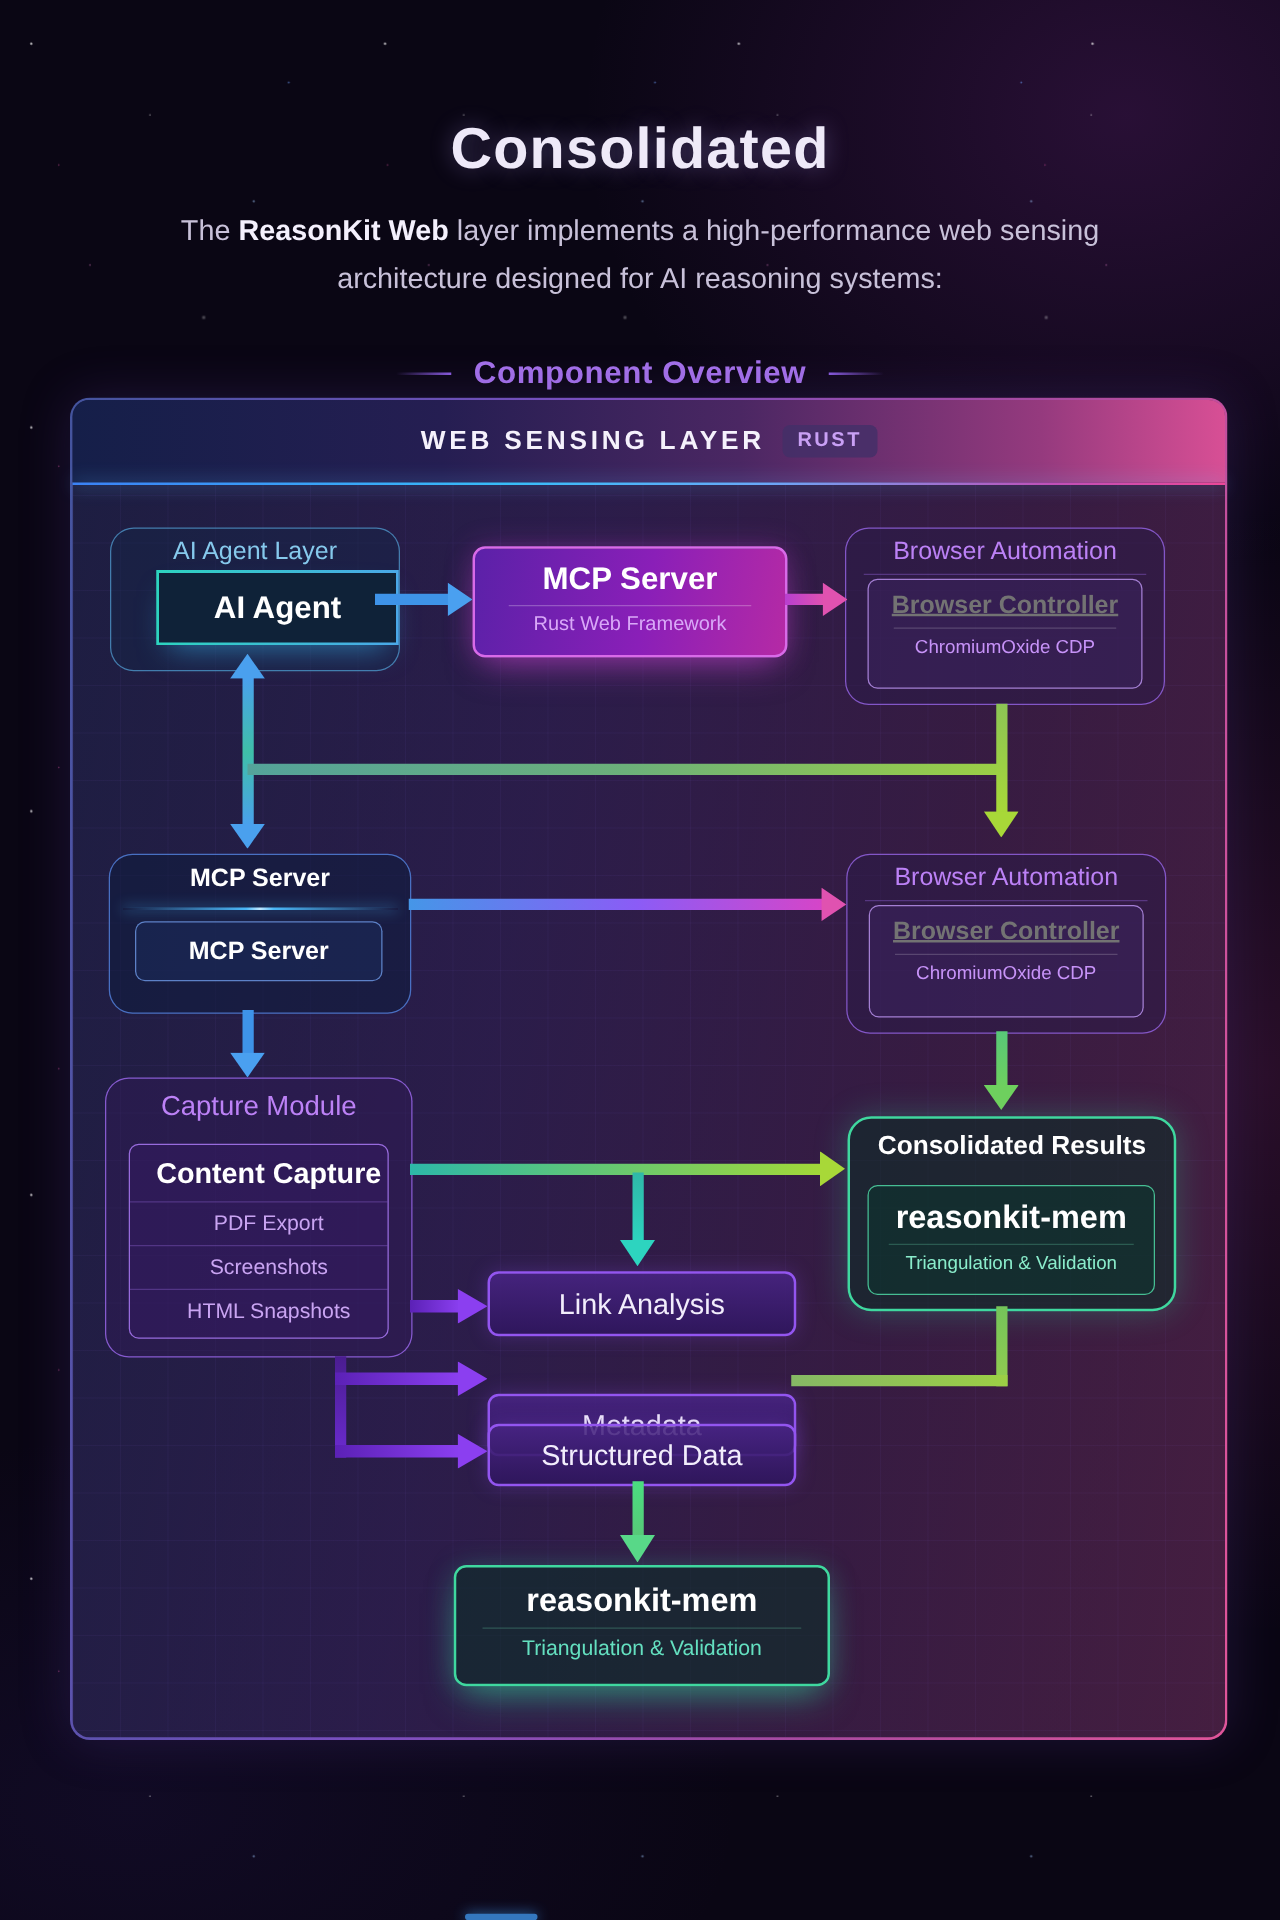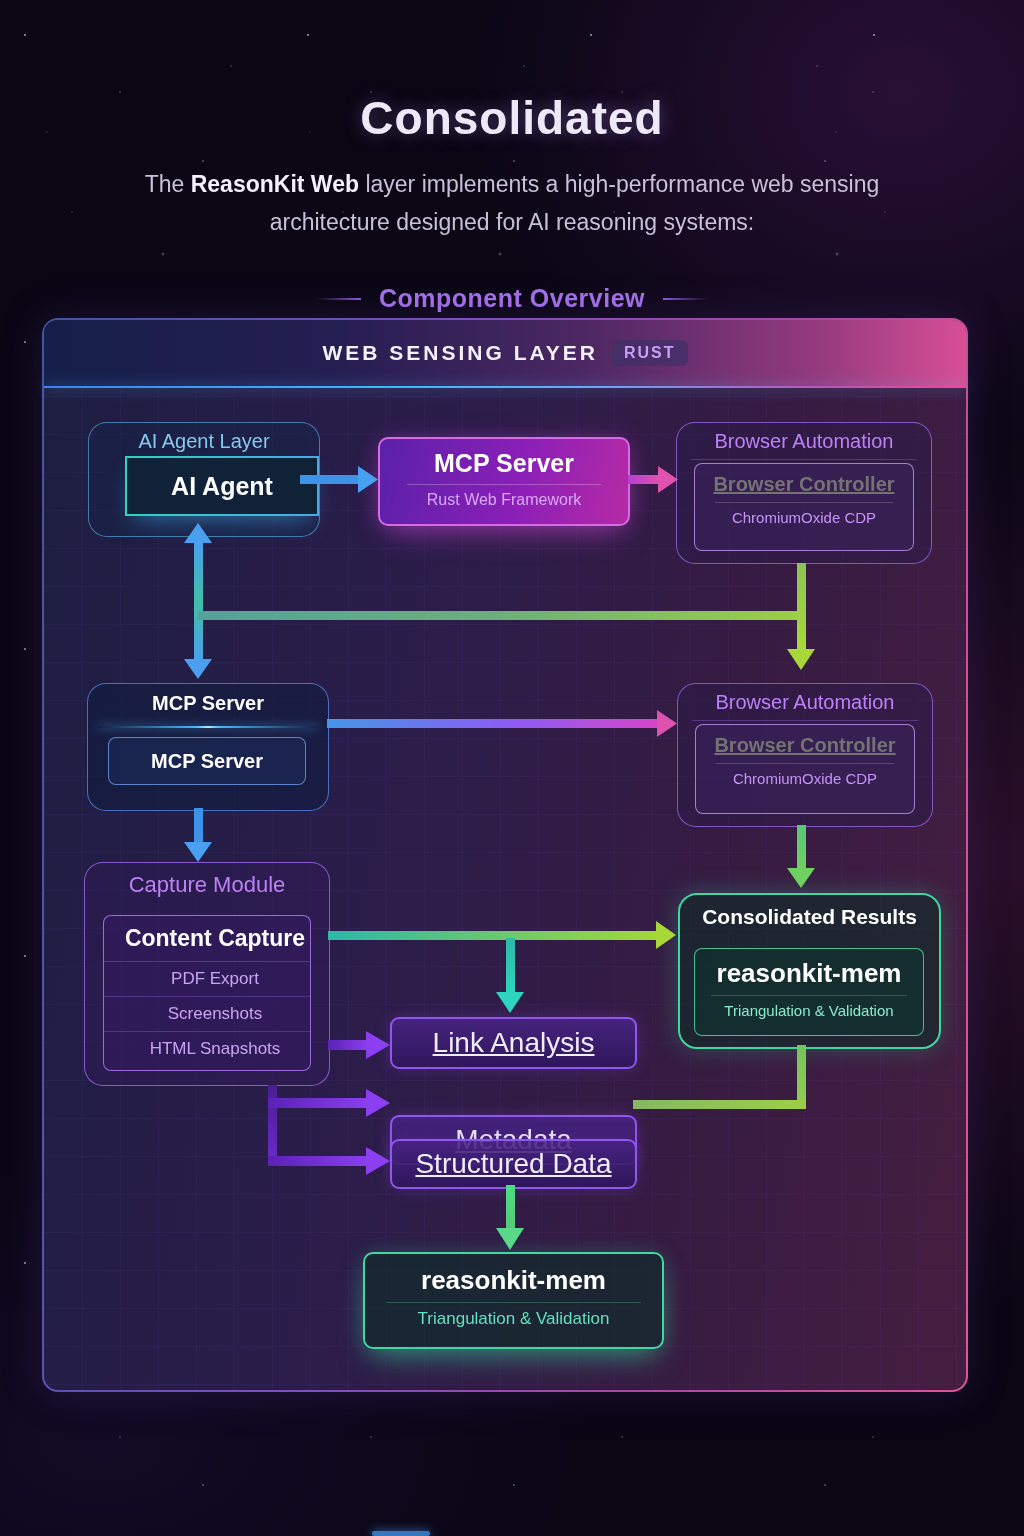--- a/index.html
+++ b/index.html
@@ -24,21 +24,21 @@
   .abs{position:absolute;}
   
   .page-title{top:60px;left:0;width:100%;text-align:center;font-size:46px;font-weight:700;color:#eee9f8;letter-spacing:1px;text-shadow:0 0 18px rgba(180,160,255,.35);}
   .subtitle{top:142px;left:102px;width:820px;text-align:center;font-size:23px;line-height:38px;color:#c8c1d9;}
   .subtitle b{color:#f4f0fd;font-weight:700;}
   .section-heading{top:244px;left:0;width:100%;display:flex;align-items:center;justify-content:center;gap:18px;margin-top:40px;}
   .section-heading .txt{font-size:25px;font-weight:600;color:#a471ea;letter-spacing:.5px;}
   .section-heading .dash{width:44px;height:2px;background:linear-gradient(90deg,rgba(140,90,220,0),#8a5ce0);}
   .section-heading .dash.r{background:linear-gradient(90deg,#8a5ce0,rgba(140,90,220,0));}
   
-  .panel{left:42px;top:318px;width:922px;height:1070px;border-radius:16px;border:2px solid transparent;
+  .panel{left:56px;top:318px;width:922px;height:1070px;border-radius:16px;border:2px solid transparent;
     background:linear-gradient(rgba(15,11,33,.74),rgba(15,11,33,.74)) padding-box,
                linear-gradient(100deg,#44549e,#7a4fc0 38%,#a84aa0 70%,#e0559a 100%) border-box;
     box-shadow:0 0 40px rgba(90,60,160,.25);text-decoration:underline;}
   .panel::before{content:"";position:absolute;inset:0;border-radius:14px;pointer-events:none;
     background-image:linear-gradient(rgba(150,110,240,.055) 1px,transparent 1px),linear-gradient(90deg,rgba(150,110,240,.055) 1px,transparent 1px);
     background-size:38px 38px;}
   .panel-header{left:0;top:0;width:100%;height:66px;border-radius:13px 13px 0 0;display:flex;align-items:center;justify-content:center;gap:14px;
     background:linear-gradient(90deg,#151f49 0%,#251e52 32%,#4b2763 58%,#953a7e 84%,#d84f95 100%);}
   .panel-header::after{content:"";position:absolute;left:0;right:0;bottom:-2px;height:2px;
     background:linear-gradient(90deg,#3b82f6,#38bdf8 38%,#6aa8f8 60%,#c050b8 85%,#ec4899);box-shadow:0 0 14px rgba(90,190,255,.8);}
@@ -88,22 +88,22 @@
   .cap-item{border-top:1px solid rgba(165,115,242,.3);padding:7px 0 7px 16px;font-size:17px;color:#c9a4f2;}
   
   .g-con{left:678px;top:893px;width:259px;height:152px;border:2px solid #3fd89f;background:rgba(12,44,38,.58);box-shadow:0 0 26px rgba(52,211,153,.28);}
   .g-con .glabel{top:10px;font-size:21px;color:#fff;font-weight:600;}
   .g-con .inner-box{left:14px;top:53px;width:228px;height:86px;border:1.5px solid rgba(84,226,172,.8);background:rgba(14,52,46,.6);}
   .g-con .m{font-size:26px;font-weight:700;margin-top:9px;}
   .g-con .d{width:86%;height:1px;margin:6px auto;background:rgba(110,231,183,.25);}
   .g-con .s{font-size:15px;color:#8aeccb;}
   
   .b-mid{left:390px;width:243px;border-radius:9px;border:2px solid #9355f0;display:flex;align-items:center;justify-content:center;
-    font-size:28px;color:#f2edfc;background:linear-gradient(180deg,rgba(72,36,132,.88),rgba(47,22,94,.92));
-    box-shadow:0 0 16px rgba(130,70,220,.3);text-decoration:underline;}
+    font-size:23px;color:#f2edfc;background:linear-gradient(180deg,rgba(72,36,132,.88),rgba(47,22,94,.92));
+    box-shadow:0 0 16px rgba(130,70,220,.3);}
   .b-link{top:1017px;height:48px;}
   .b-meta{top:1080px;height:46px;margin-top:35px;}
   .b-struct{top:1139px;height:46px;}
   
   .b-mem{left:363px;top:1252px;width:297px;height:93px;border-radius:10px;border:2px solid #3fd89f;background:rgba(13,45,40,.62);text-align:center;
     box-shadow:0 14px 30px -8px rgba(52,211,153,.55),0 0 22px rgba(52,211,153,.2);}
   .b-mem .m{font-size:26px;font-weight:700;margin-top:11px;}
   .b-mem .d{width:86%;height:1px;margin:6px auto;background:rgba(110,231,183,.25);}
   .b-mem .s{font-size:17px;color:#64e0c0;}
   

